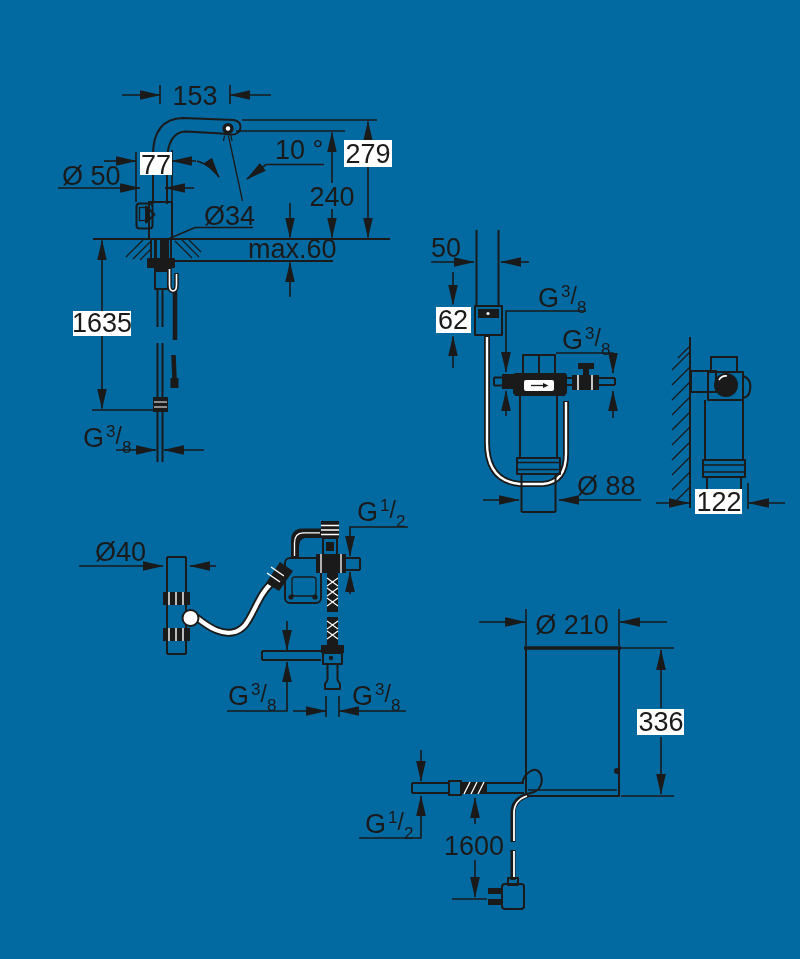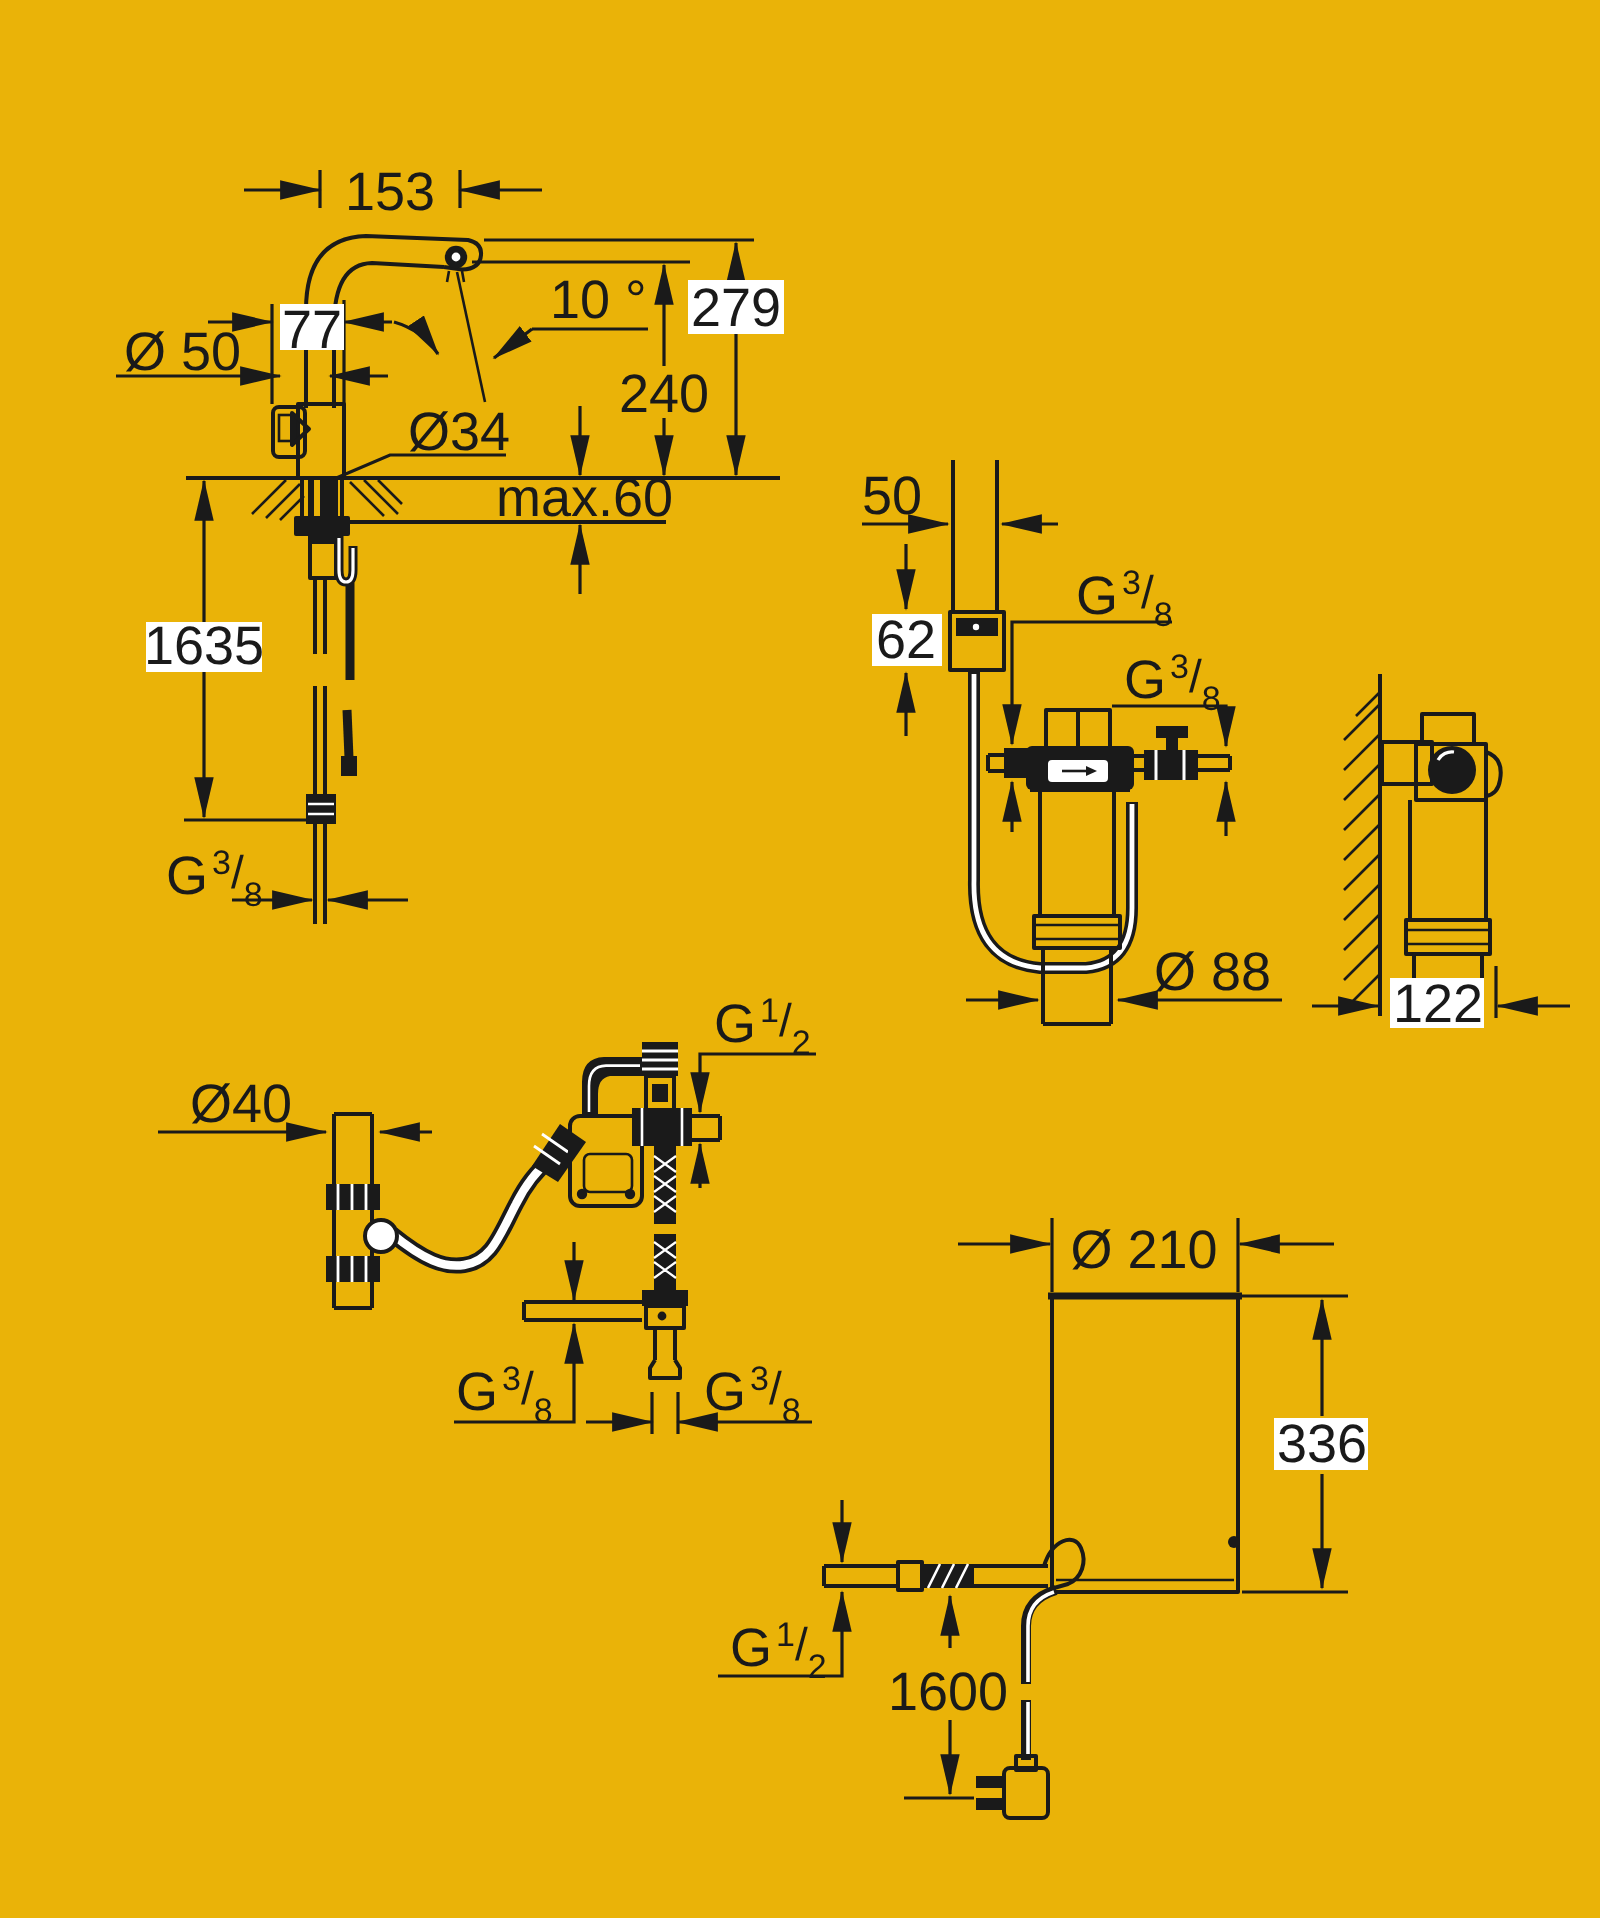--- a/index.html
+++ b/index.html
@@ -1,16 +1,16 @@
 <!DOCTYPE html>
 <html><head>
 <meta charset="utf-8">
 <style>
   html,body{margin:0;padding:0;background:#ffffff;}
-  .page{width:800px;height:959px;background:#eab308;position:relative;overflow:hidden;}
+  .page{width:800px;height:959px;background:#0369a1;position:relative;overflow:hidden;}
   svg{display:block;}
   .o  {stroke:#1a1a1a;stroke-width:2;fill:none;stroke-linecap:butt;stroke-linejoin:round;}
   .o3 {stroke:#1a1a1a;stroke-width:3.5;fill:none;}
   .thin{stroke:#1a1a1a;stroke-width:1.3;fill:none;}
   .d  {stroke:#1a1a1a;stroke-width:1.6;fill:none;}
   .blk{fill:#1a1a1a;stroke:none;}
   .wht{stroke:#ffffff;fill:none;}
   .bg {fill:#ffffff;stroke:none;}
   .num{font-family:"Liberation Sans","DejaVu Sans",sans-serif;font-size:27px;fill:#1a1a1a;}
   .mid{text-anchor:middle;}

